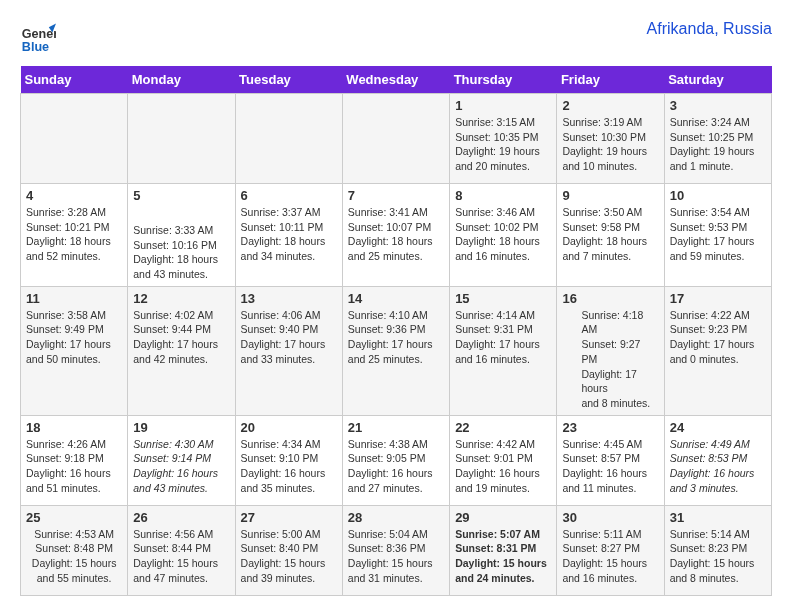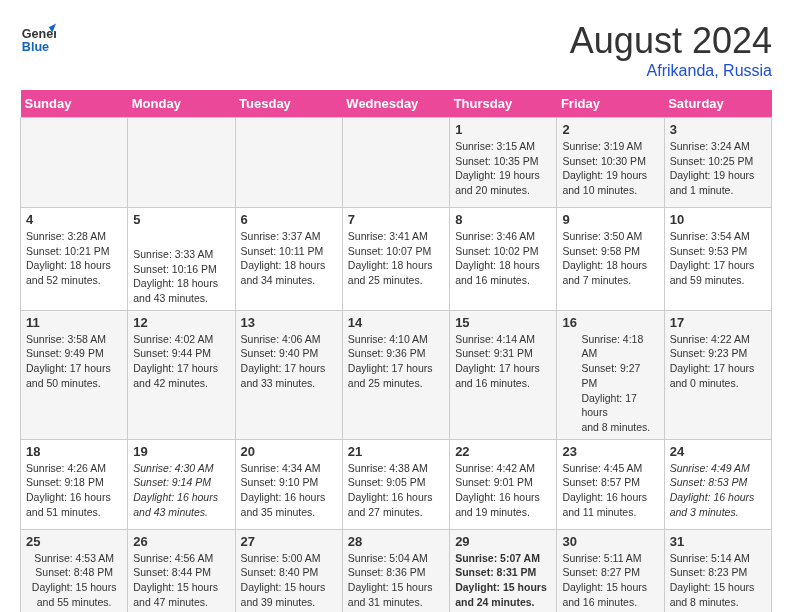--- a/index.html
+++ b/index.html
@@ -37,21 +37,21 @@
       font-size: 16px;
       color: #1d4ed8;
     }
     table {
       width: 100%;
       border-collapse: collapse;
       table-layout: fixed;
       font-size: 11px;
     }
     thead tr th {
-      background-color: #ec4899;
+      background-color: #6d28d9;
       color: #fff;
       padding: 6px 4px;
       text-align: left;
       font-size: 13px;
       font-weight: bold;
     }
     tbody tr td {
       border: 1px solid #ccc;
       vertical-align: top;
       padding: 4px 5px;
@@ -85,21 +85,20 @@
 
 <div class="header">
   <div class="logo">
     <svg class="logo-icon" viewBox="0 0 40 40">
       <text x="2" y="20" font-size="14" font-weight="bold" fill="#333">General</text>
       <text x="2" y="34" font-size="14" font-weight="bold" fill="#1565c0">Blue</text>
       <polygon points="32,8 40,4 36,14" fill="#1565c0"></polygon>
     </svg>
   </div>
   <div class="title-block">
-    <div class="main-title">August 2024</div>
     <div class="subtitle">Afrikanda, Russia</div>
   </div>
 </div>
 
 <table>
   <thead>
     <tr>
     <th>Sunday</th>
         <th>Monday</th>
         <th>Tuesday</th>

